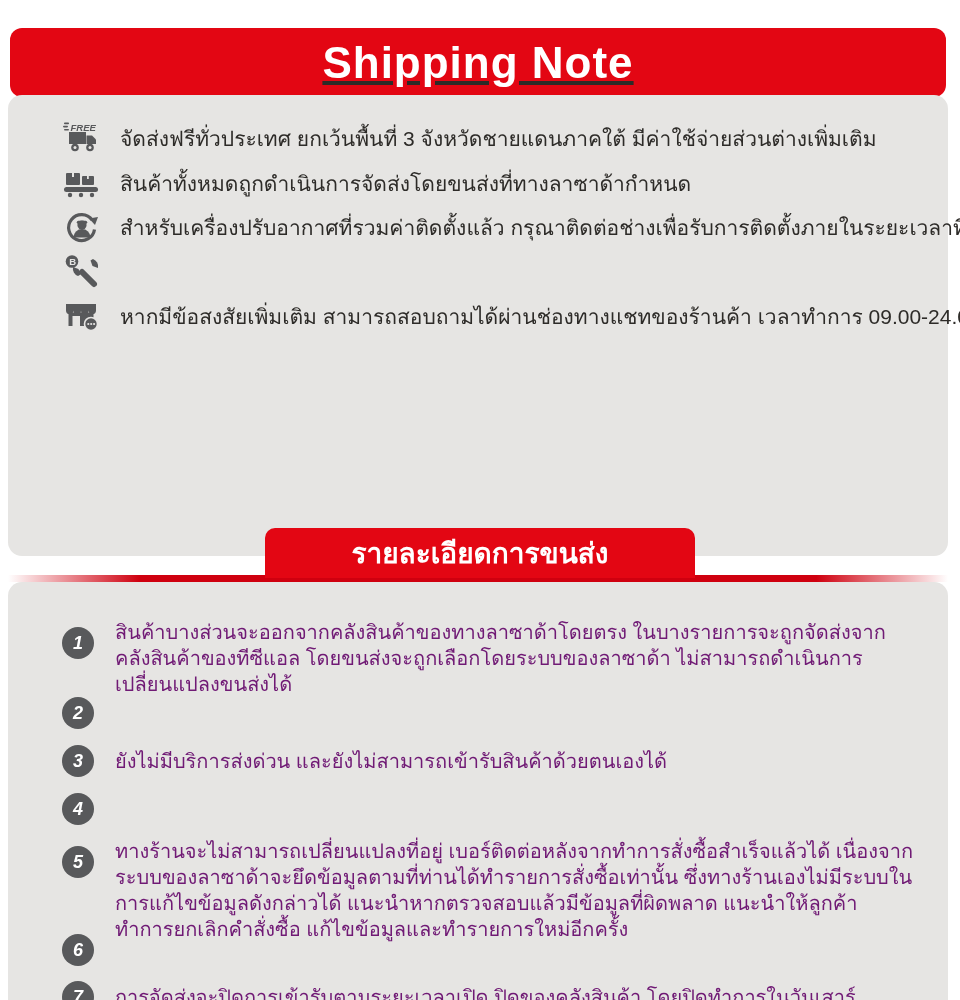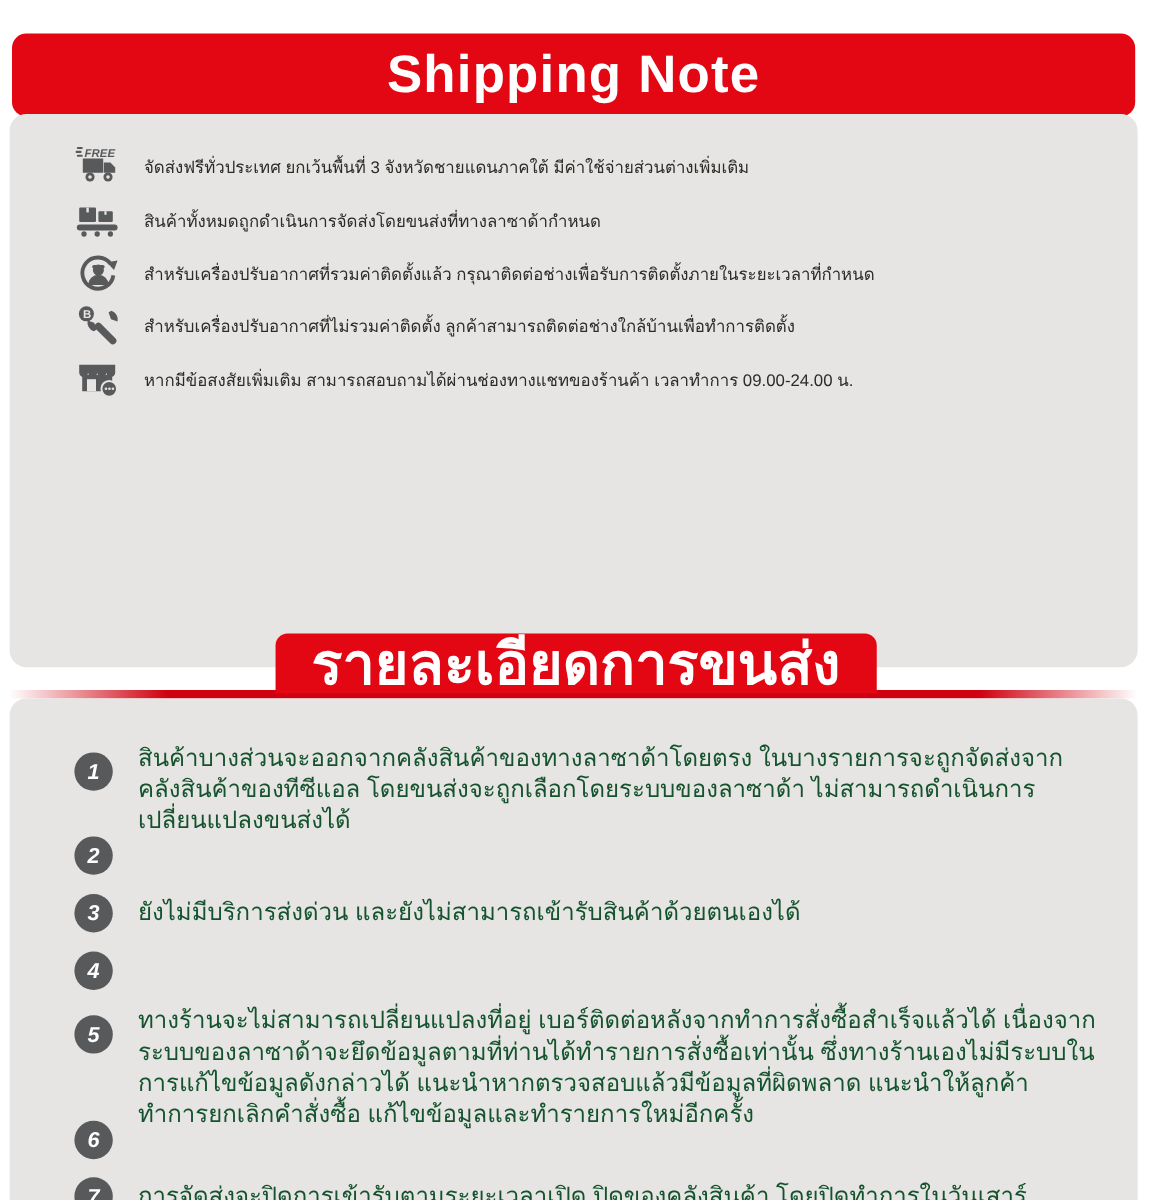--- a/index.html
+++ b/index.html
@@ -6,21 +6,21 @@
   body{
     width:960px;height:1000px;position:relative;overflow:hidden;
     background:#ffffff;
     font-family:"Liberation Sans",sans-serif;
     color:#2d2b28;
   }
   
   .banner{
     position:absolute;left:10px;top:28px;width:936px;height:69px;
     background:#e30613;border-radius:12px;
-    display:flex;align-items:center;justify-content:center;
+    display:flex;align-items:center;justify-content:center;text-decoration:underline;
   }
   .banner-title{
     color:#ffffff;font-size:44px;font-weight:700;letter-spacing:1px;
   }
   
   .panel1{
     position:absolute;left:8px;top:95px;width:940px;height:461px;
     background:#e6e5e3;border-radius:14px;
     box-sizing:border-box;padding-top:22px;
   }
@@ -29,56 +29,56 @@
     padding-left:52px;
   }
   .note-icon{
     width:44px;height:40px;flex:0 0 44px;margin-right:16px;
     display:flex;align-items:center;justify-content:center;
   }
   .note-icon svg{width:40px;height:40px;}
   .ic{fill:#58595b;}
   .ic-stroke{fill:none;stroke:#58595b;}
   .note-text{
-    font-size:14px;line-height:26px;color:#2d2b28;
+    font-size:21px;line-height:26px;color:#2d2b28;
     white-space:nowrap;
   }
   
   .ribbon-line{
     position:absolute;left:8px;top:575px;width:940px;height:7px;
     background:linear-gradient(90deg,
       rgba(207,0,15,0) 0%, #cf000f 14%, #cf000f 86%, rgba(207,0,15,0) 100%);
   }
   .tab{
     position:absolute;left:50%;top:528px;transform:translateX(-50%);
     min-width:430px;height:50px;box-sizing:border-box;padding:0 30px;
     background:#e30613;border-radius:10px 10px 0 0;
     display:flex;align-items:center;justify-content:center;
   }
   .tab-title{
-    color:#ffffff;font-size:48px;font-weight:700;white-space:nowrap;
+    color:#ffffff;font-size:28px;font-weight:700;white-space:nowrap;
   }
   
   .panel2{
     position:absolute;left:8px;top:582px;width:940px;height:430px;
     background:#e6e5e3;border-radius:14px 14px 0 0;
   }
   .detail-item{
     position:absolute;left:0;display:flex;align-items:flex-start;
   }
   .num-circle{
     position:relative;flex:0 0 32px;width:32px;height:32px;border-radius:50%;
     background:#58595b;margin-left:54px;margin-right:21px;
     display:flex;align-items:center;justify-content:center;
   }
   .num-circle span{
     color:#ffffff;font-size:18px;font-weight:700;font-style:italic;
   }
   .detail-text{
-    font-size:20px;line-height:26px;max-width:800px;color:#14532d;
+    font-size:20px;line-height:26px;max-width:800px;color:#701a75;
   }
   .mt-multi{margin-top:8px;}
   .mt-single{margin-top:-3px;}
 </style>
 </head>
 <body>
 
 <div class="banner">
   <span class="banner-title">Shipping Note</span>
 </div>
@@ -136,21 +136,20 @@
   <div class="note-row">
     <span class="note-icon">
       <svg viewBox="0 0 40 40">
         <path class="ic" d="M31 7a8 8 0 0 1 5 9l-5.5-2-2-5.5a8 8 0 0 1 2.5-1.5z"></path>
         <path d="M20 20L32 32" stroke="#58595b" stroke-width="6" stroke-linecap="round"></path>
         <path class="ic" d="M16 24a8 8 0 0 1-5-9l5.5 2 2 5.5a8 8 0 0 1-2.5 1.5z"></path>
         <circle class="ic" cx="10" cy="9.5" r="6.3"></circle>
         <text x="7.2" y="13" font-size="9.5" font-weight="bold" fill="#e6e5e3">B</text>
       </svg>
     </span>
-    <span class="note-text">สำหรับเครื่องปรับอากาศที่ไม่รวมค่าติดตั้ง ลูกค้าสามารถติดต่อช่างใกล้บ้านเพื่อทำการติดตั้ง</span>
   </div>
 
 
   <div class="note-row">
     <span class="note-icon">
       <svg viewBox="0 0 40 40">
         <path class="ic" d="M4 7h30v6.5a3.7 3.7 0 0 1-7.4 0 3.8 3.8 0 0 1-7.6 0 3.8 3.8 0 0 1-7.6 0A3.7 3.7 0 0 1 4 13.5z"></path>
         <path class="ic" d="M6.5 15.5h25V29h-25z"></path>
         <rect x="10.5" y="19" width="7.5" height="10" fill="#e6e5e3"></rect>
         <circle class="ic" cx="29" cy="27" r="6.5" stroke="#e6e5e3" stroke-width="1.6"></circle>

